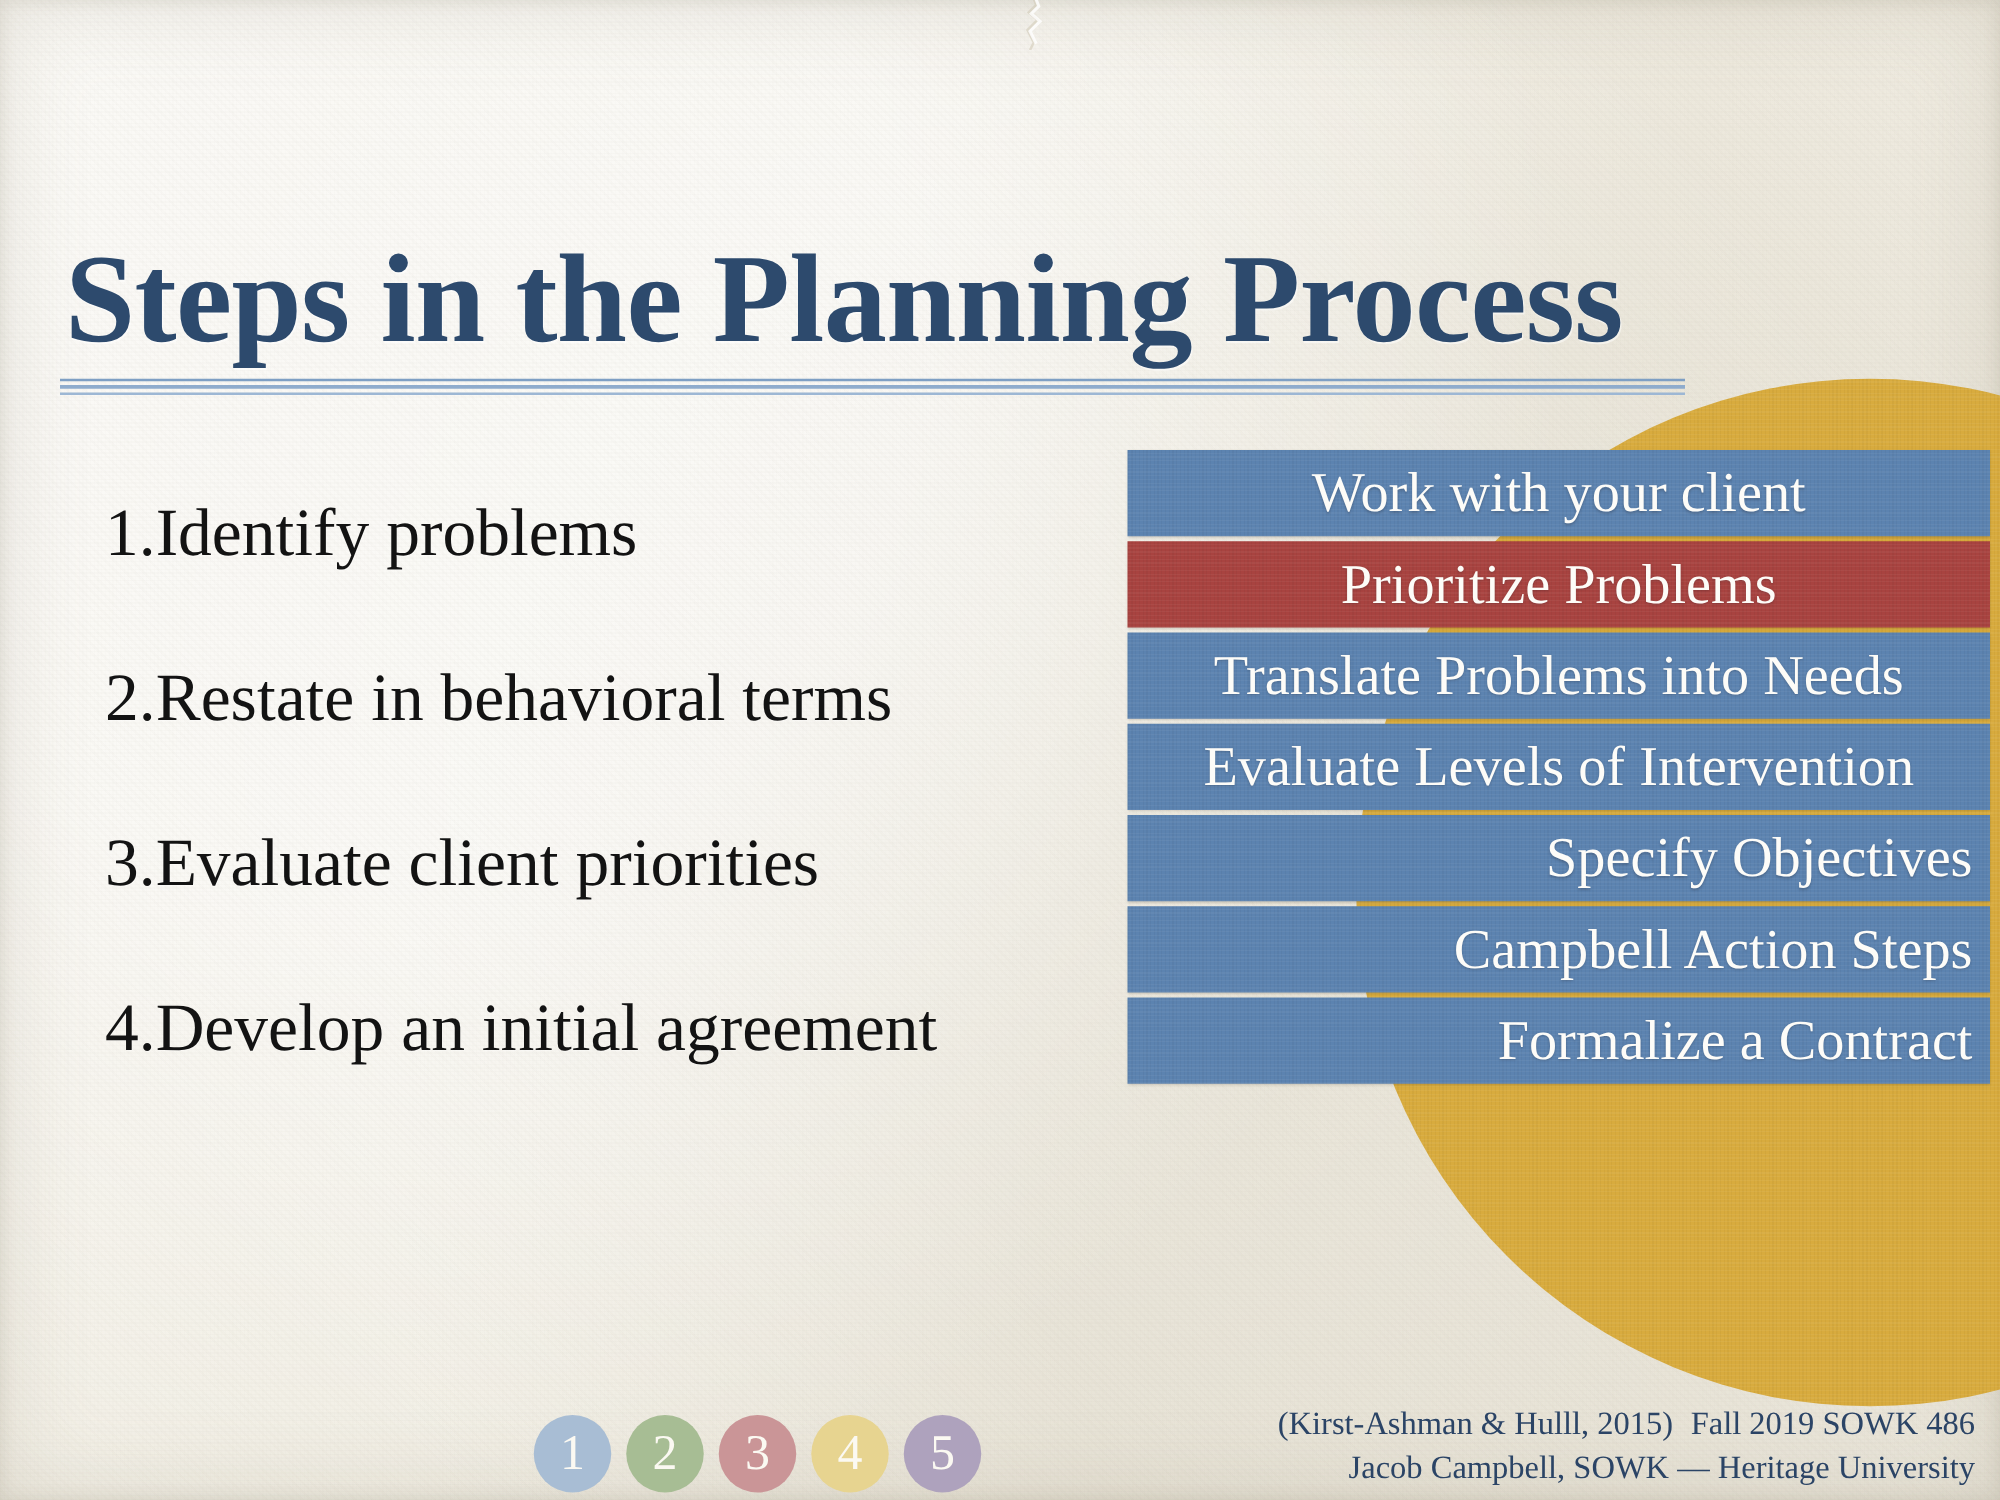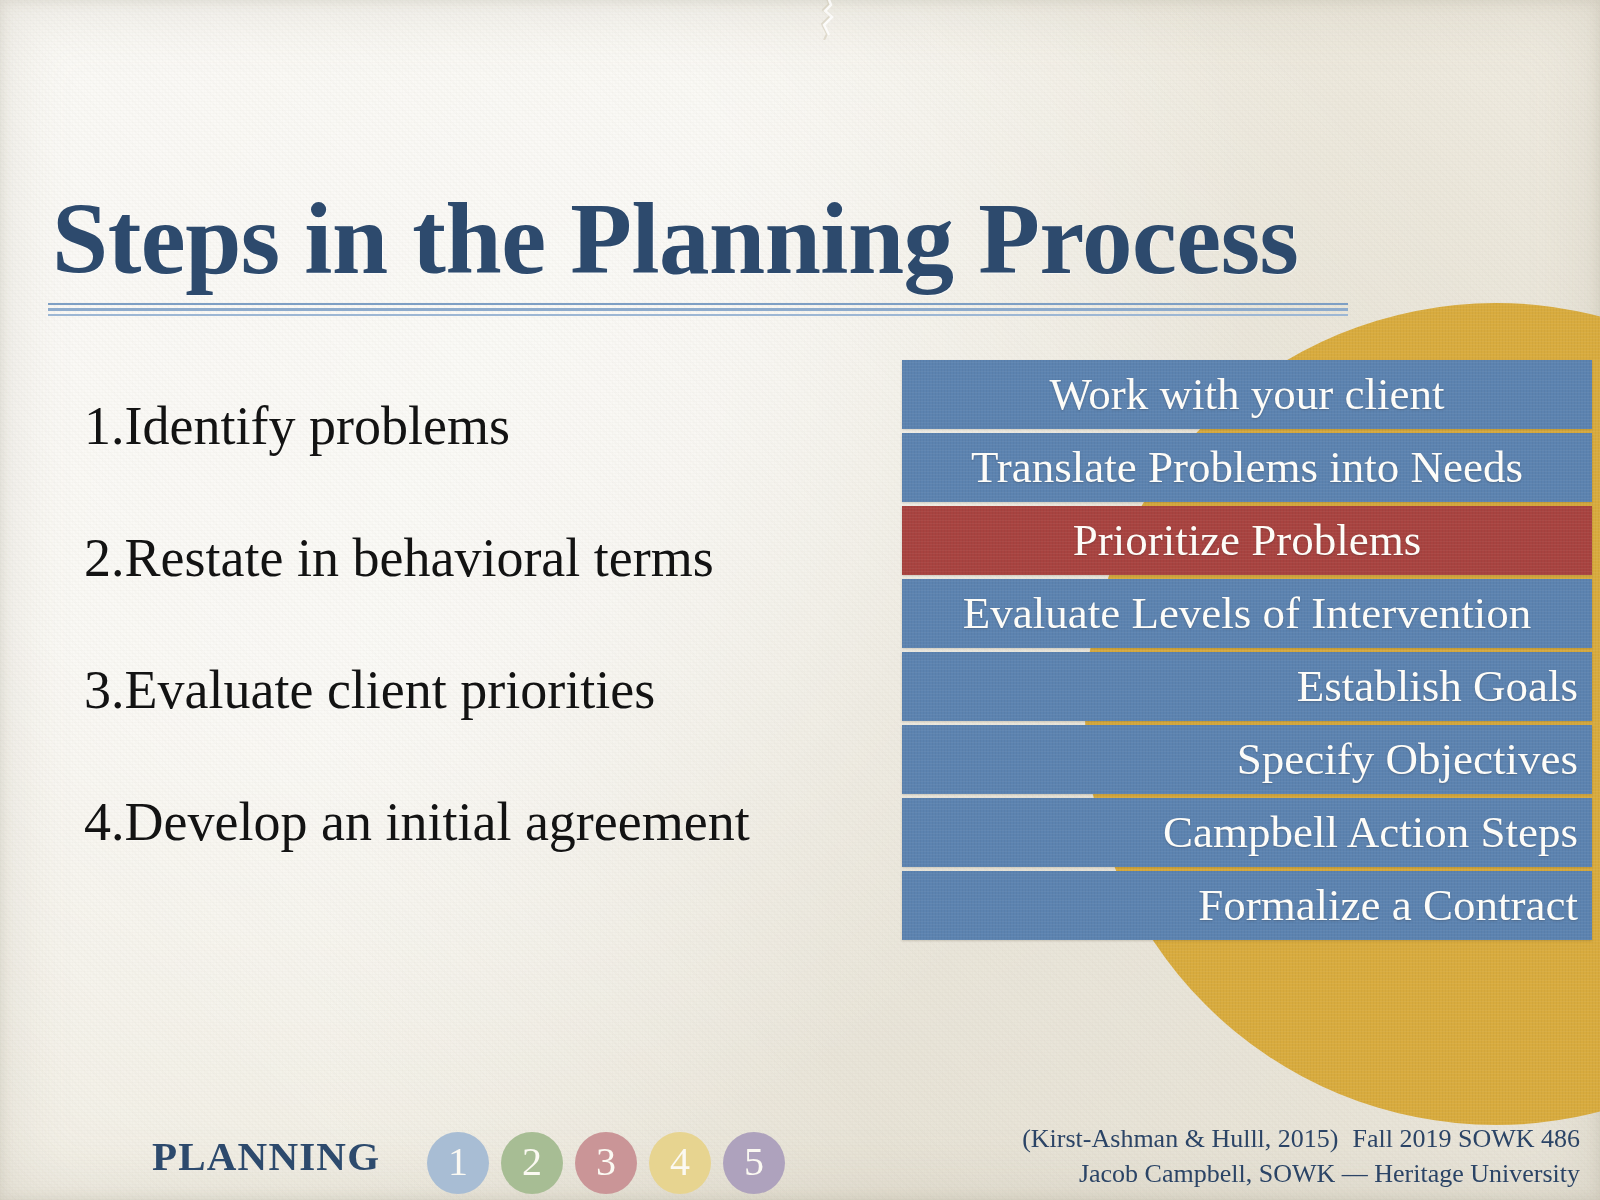--- a/index.html
+++ b/index.html
@@ -192,53 +192,48 @@
   <li class="step-item">
     <span class="step-num">4.</span><span class="step-text">Develop an initial agreement</span>
   </li>
 </ol>
 
 <div id="process-bars">
   <div class="process-bar align-center">
     <div class="bar-texture"></div>
     <div class="bar-label">Work with your client</div>
   </div>
+  <div class="process-bar accent align-center">
+    <div class="bar-texture"></div>
+    <div class="bar-label">Prioritize Problems</div>
+  </div>
   <div class="process-bar align-center">
     <div class="bar-texture"></div>
     <div class="bar-label">Translate Problems into Needs</div>
   </div>
-  <div class="process-bar accent align-center">
-    <div class="bar-texture"></div>
-    <div class="bar-label">Prioritize Problems</div>
-  </div>
   <div class="process-bar align-center">
     <div class="bar-texture"></div>
     <div class="bar-label">Evaluate Levels of Intervention</div>
   </div>
   <div class="process-bar align-right">
     <div class="bar-texture"></div>
-    <div class="bar-label">Establish Goals</div>
+    <div class="bar-label">Specify Objectives</div>
   </div>
   <div class="process-bar align-right">
     <div class="bar-texture"></div>
-    <div class="bar-label">Specify Objectives</div>
+    <div class="bar-label">Campbell Action Steps</div>
   </div>
   <div class="process-bar align-right">
     <div class="bar-texture"></div>
-    <div class="bar-label">Campbell Action Steps</div>
-  </div>
-  <div class="process-bar align-right">
-    <div class="bar-texture"></div>
     <div class="bar-label">Formalize a Contract</div>
   </div>
 </div>
 
 <div id="footer">
 
-  <div id="footer-brand">PLANNING</div>
 
   <div id="footer-dots">
     <div class="footer-dot" style="background:#a8bdd4;">
       <span>1</span>
     </div>
     <div class="footer-dot" style="background:#a7bd94;">
       <span>2</span>
     </div>
     <div class="footer-dot" style="background:#ca9597;">
       <span>3</span>

